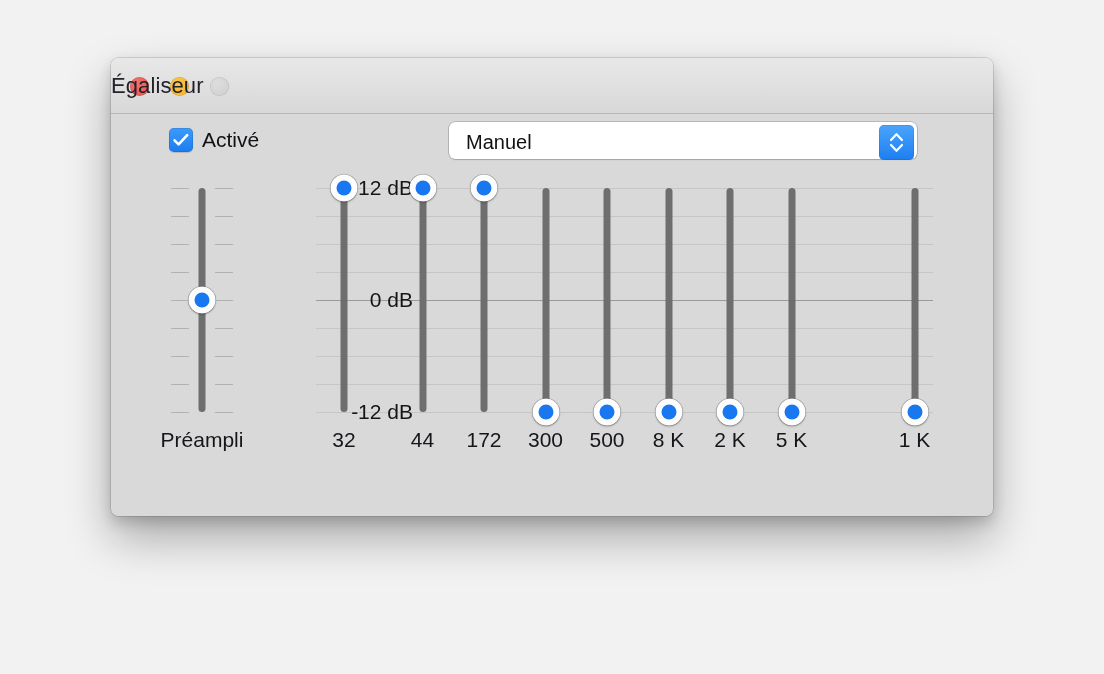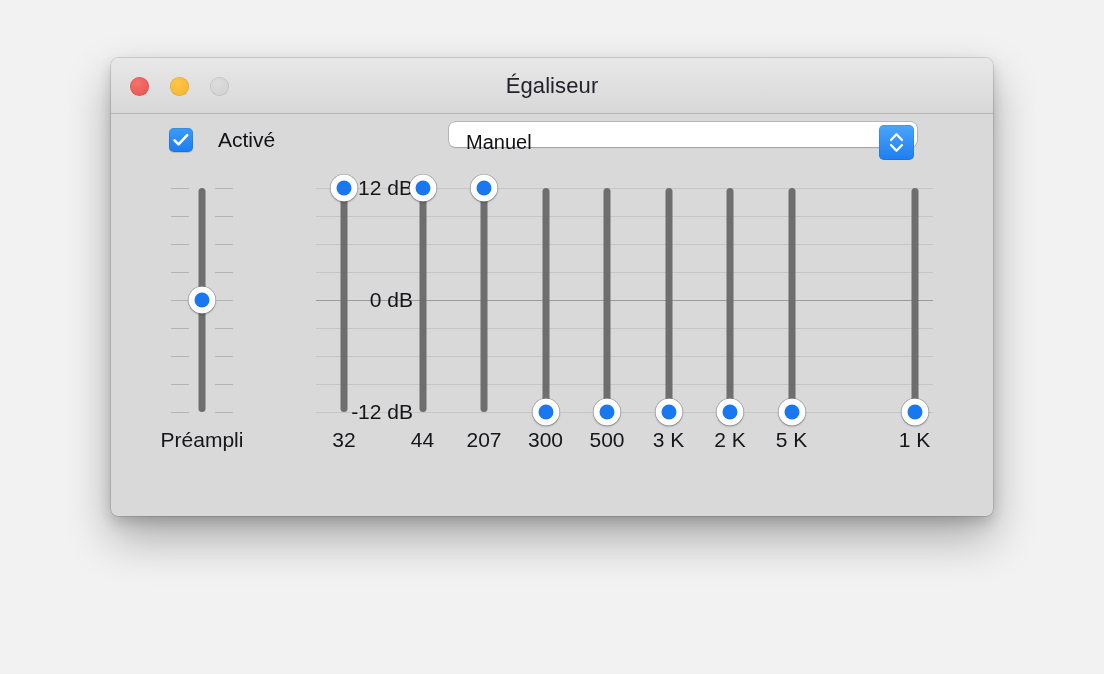--- a/index.html
+++ b/index.html
@@ -41,41 +41,40 @@
     width: 19px; height: 19px;
     border-radius: 50%;
   }
   #tl-close   { left: 19px;  background: radial-gradient(circle at 38% 32%, #f4726d, #e8504c); box-shadow: inset 0 0 0 0.5px rgba(0,0,0,0.14); }
   #tl-min     { left: 59px;  background: radial-gradient(circle at 38% 32%, #fdc54a, #f5b426); box-shadow: inset 0 0 0 0.5px rgba(0,0,0,0.14); }
   #tl-zoom    { left: 99px;  background: radial-gradient(circle at 38% 32%, #dddddd, #cfcfcf); box-shadow: inset 0 0 0 0.5px rgba(0,0,0,0.12); }
 
   #window-title {
     position: absolute;
     left: 0; right: 0; top: 15px;
-    text-align: center;
     font-size: 22px;
     color: #22222a;
     letter-spacing: 0.1px;
   }
 
   
   #controls-row {
     position: absolute;
     left: 0; top: 56px;
     width: 100%;
     height: 62px;
   }
 
   #enabled-group {
     position: absolute;
     left: 58px;
     top: 14px;
     display: flex;
     align-items: center;
-    gap: 25px;
+    gap: 9px;
     cursor: default;
   }
   #enabled-checkbox {
     width: 24px; height: 24px;
     border-radius: 5px;
     background: linear-gradient(to bottom, #3d9bfb, #1b7cf0);
     box-shadow: inset 0 0 0 0.5px rgba(0,0,0,0.18), 0 0.5px 1px rgba(0,0,0,0.15);
     position: relative;
     flex: none;
   }
@@ -83,21 +82,21 @@
   #enabled-label {
     font-size: 21px;
     color: #111116;
   }
 
   #preset-popup {
     position: absolute;
     left: 338px;
     top: 64px;
     width: 468px;
-    height: 25px;
+    height: 37px;
   }
   #preset-field {
     position: absolute;
     inset: 0;
     border-radius: 6px;
     background: #ffffff;
     box-shadow: 0 0 0 0.5px rgba(0,0,0,0.30), 0 1px 1.5px rgba(0,0,0,0.12);
   }
   #preset-value {
     position: absolute;
@@ -336,36 +335,36 @@
           <div class="band-label">32</div>
         </div>
         <div class="band" style="left: 106.5px;">
           <div class="track" style="top: 12px; height: 224px;"></div>
           <div class="knob" style="top: 12px;"></div>
           <div class="band-label">44</div>
         </div>
         <div class="band" style="left: 168px;">
           <div class="track" style="top: 12px; height: 224px;"></div>
           <div class="knob" style="top: 12px;"></div>
-          <div class="band-label">207</div>
+          <div class="band-label">172</div>
         </div>
         <div class="band" style="left: 229.5px;">
           <div class="track" style="top: 12px; height: 224px;"></div>
           <div class="knob" style="top: 236px;"></div>
           <div class="band-label">300</div>
         </div>
         <div class="band" style="left: 291px;">
           <div class="track" style="top: 12px; height: 224px;"></div>
           <div class="knob" style="top: 236px;"></div>
           <div class="band-label">500</div>
         </div>
         <div class="band" style="left: 352.5px;">
           <div class="track" style="top: 12px; height: 224px;"></div>
           <div class="knob" style="top: 236px;"></div>
-          <div class="band-label">3 K</div>
+          <div class="band-label">8 K</div>
         </div>
         <div class="band" style="left: 414px;">
           <div class="track" style="top: 12px; height: 224px;"></div>
           <div class="knob" style="top: 236px;"></div>
           <div class="band-label">2 K</div>
         </div>
         <div class="band" style="left: 475.5px;">
           <div class="track" style="top: 12px; height: 224px;"></div>
           <div class="knob" style="top: 236px;"></div>
           <div class="band-label">5 K</div>

